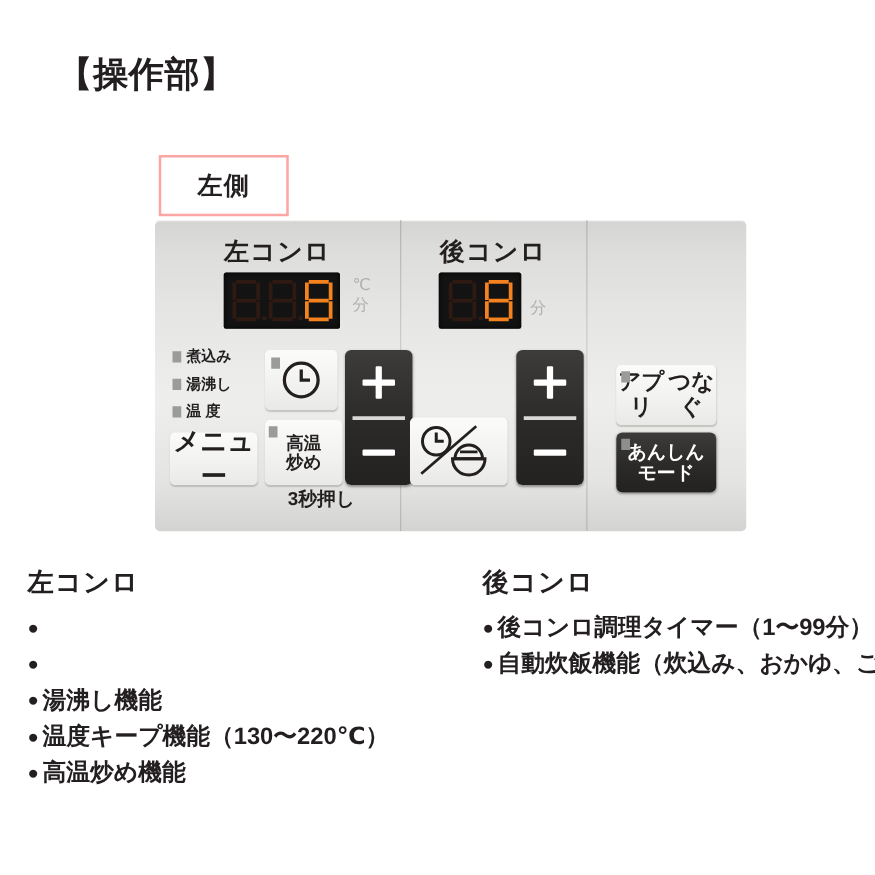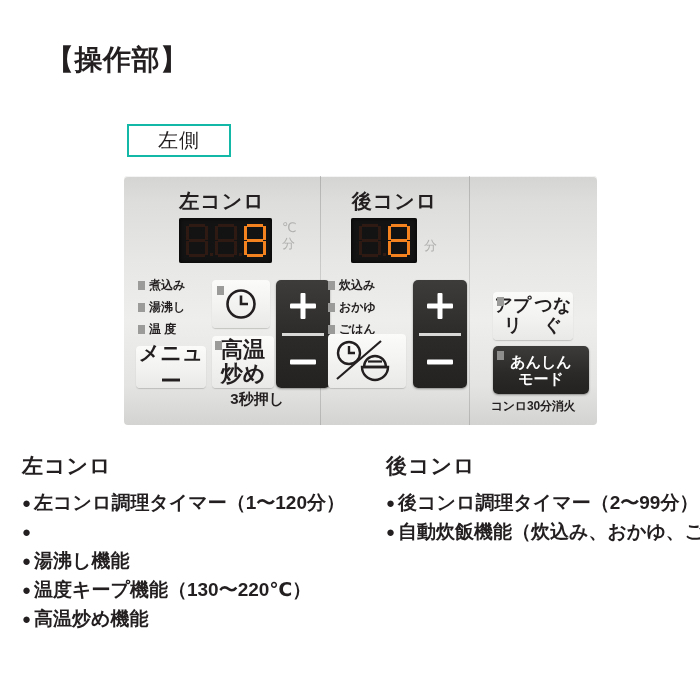--- a/index.html
+++ b/index.html
@@ -28,28 +28,28 @@
     color: #231f20;
     line-height: 1;
   }
 
   
   .side-tag {
     position: absolute;
     left: 127px;
     top: 124px;
     width: 104px;
-    height: 33px;
-    border: 2px solid #14b8a6;
+    height: 49px;
+    border: 2px solid #fca5a5;
     background: #ffffff;
     display: flex;
     align-items: center;
     justify-content: center;
     font-size: 20px;
-    font-weight: normal;
+    font-weight: bold;
     letter-spacing: 1px;
     box-sizing: border-box;
   }
 
   
   .panel {
     position: absolute;
     left: 124px;
     top: 176px;
     width: 473px;
@@ -192,21 +192,21 @@
   }
 
   
   .btn-menu { left: 12px; top: 170px; width: 70px; height: 42px; font-size: 21px; letter-spacing: 0px; }
 
   
   .btn-timer-left { left: 88px; top: 104px; width: 58px; height: 48px; }
   .btn-timer-left .ind-dot-abs { position: absolute; left: 5px; top: 6px; }
 
   
-  .btn-kouon { left: 88px; top: 160px; width: 62px; height: 52px; flex-direction: column; font-size: 22px; line-height: 1.08; text-align: center; }
+  .btn-kouon { left: 88px; top: 160px; width: 62px; height: 52px; flex-direction: column; font-size: 14px; line-height: 1.08; text-align: center; }
   .btn-kouon .ind-dot-abs { position: absolute; left: 3px; top: 5px; }
   .note-3sec {
     position: absolute;
     left: 80px;
     top: 214px;
     width: 80px;
     text-align: right;
     font-size: 15px;
     font-weight: bold;
     color: #231f20;
@@ -247,21 +247,21 @@
     background: #d8d8d6;
     flex: none;
   }
 
   
   .btn-timer-rear { left: 8px; top: 158px; width: 78px; height: 54px; }
 
   
   .btn-appli { left: 24px; top: 116px; width: 80px; height: 48px; flex-direction: row; font-size: 18px; line-height: 1.1; }
   .btn-appli .ind-dot-abs { position: absolute; left: 4px; top: 5px; }
-  .btn-anshin { left: 24px; top: 170px; width: 96px; height: 48px; flex-direction: column; font-size: 15px; line-height: 1.15; }
+  .btn-anshin { left: 24px; top: 170px; width: 80px; height: 48px; flex-direction: column; font-size: 15px; line-height: 1.15; }
   .btn-anshin .ind-dot-abs { position: absolute; left: 4px; top: 5px; background: #8e8e8c; }
   .note-konro {
     position: absolute;
     left: 6px;
     top: 222px;
     width: 116px;
     text-align: center;
     font-size: 12px;
     font-weight: bold;
     color: #231f20;
@@ -427,34 +427,20 @@
           <i class="sc"></i>
           <i class="sd"></i>
           <i class="se"></i>
           <i class="sf"></i>
           <i class="sg"></i>
       </div>
     </div>
 
     <div class="lcd-unit unit-rear">分</div>
 
-    <div class="ind-list ind-rear">
-      <div class="ind-row">
-        <span class="ind-dot"></span>
-        <span>炊込み</span>
-      </div>
-      <div class="ind-row">
-        <span class="ind-dot"></span>
-        <span>おかゆ</span>
-      </div>
-      <div class="ind-row">
-        <span class="ind-dot"></span>
-        <span>ごはん</span>
-      </div>
-    </div>
 
     <div class="btn-light btn-timer-rear">
       <svg width="72" height="48" viewBox="0 0 72 48">
         <g>
           <circle cx="18" cy="16" r="11" fill="none" stroke="#231f20" stroke-width="2.4"></circle>
           <path d="M18 9 V16 H24" fill="none" stroke="#231f20" stroke-width="2.4"></path>
         </g>
         <line x1="6" y1="42" x2="50" y2="4" stroke="#231f20" stroke-width="2.2"></line>
         <g>
           <path d="M33 30 A11 11 0 0 1 55 30 Z" fill="none" stroke="#231f20" stroke-width="2.4"></path>
@@ -483,31 +469,29 @@
       <span>アプリ</span>
       <span>つなぐ</span>
     </div>
 
     <div class="btn-dark btn-anshin">
       <span class="ind-dot ind-dot-abs"></span>
       <span>あんしん</span>
       <span>モード</span>
     </div>
 
-    <div class="note-konro">コンロ30分消火</div>
   </div>
 </div>
 
 <div class="features">
 
   <div class="feat-col col-left">
     <div class="feat-head">左コンロ</div>
     <div class="feat-item">
       <span class="feat-bullet">●</span>
-      <span>左コンロ調理タイマー（1〜120分）</span>
     </div>
     <div class="feat-item">
       <span class="feat-bullet">●</span>
     </div>
     <div class="feat-item">
       <span class="feat-bullet">●</span>
       <span>湯沸し機能</span>
     </div>
     <div class="feat-item">
       <span class="feat-bullet">●</span>
@@ -516,20 +500,20 @@
     <div class="feat-item">
       <span class="feat-bullet">●</span>
       <span>高温炒め機能</span>
     </div>
   </div>
 
   <div class="feat-col col-rear">
     <div class="feat-head">後コンロ</div>
     <div class="feat-item">
       <span class="feat-bullet">●</span>
-      <span>後コンロ調理タイマー（2〜99分）</span>
+      <span>後コンロ調理タイマー（1〜99分）</span>
     </div>
     <div class="feat-item">
       <span class="feat-bullet">●</span>
       <span>自動炊飯機能（炊込み、おかゆ、ごはん）</span>
     </div>
   </div>
 </div>
 
 </body></html>

